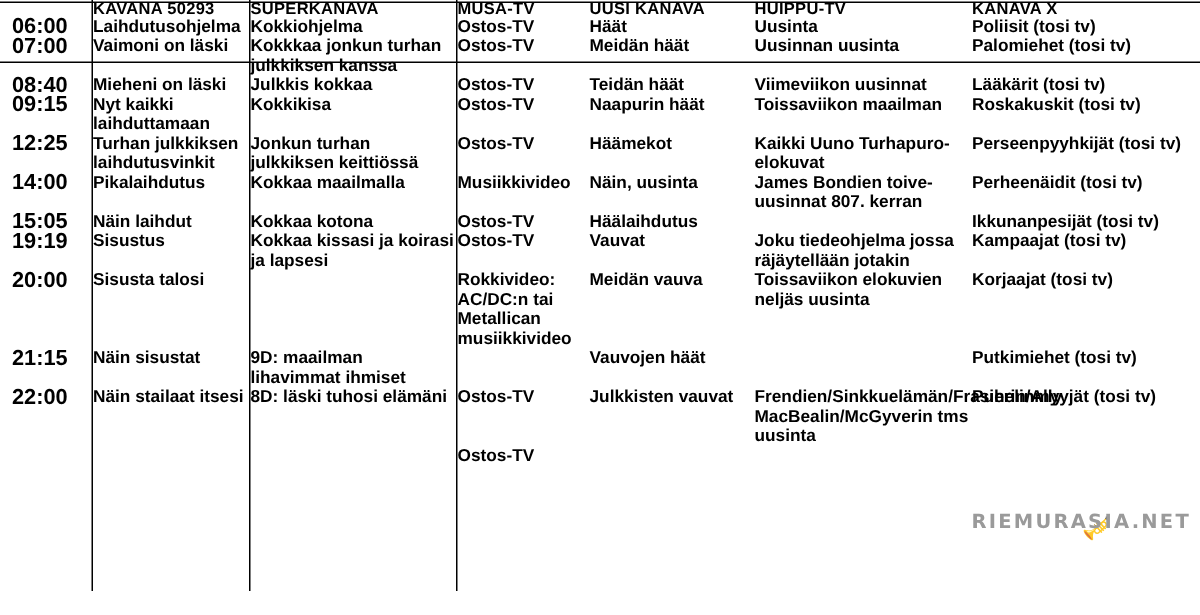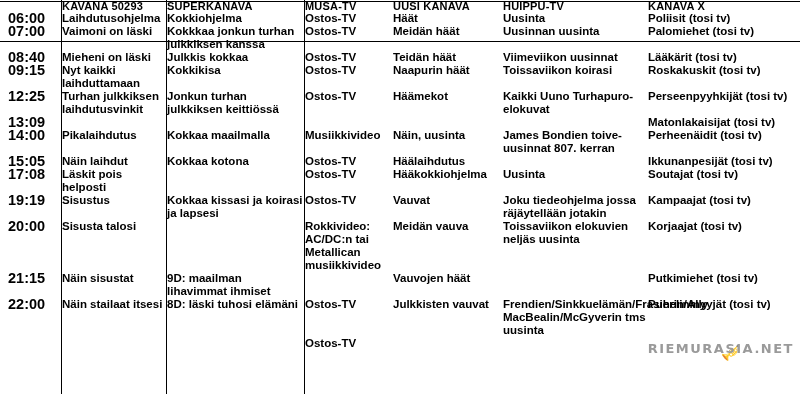--- a/index.html
+++ b/index.html
@@ -165,69 +165,51 @@
           <td>Teidän häät</td>
           <td>Viimeviikon uusinnat</td>
           <td>Lääkärit (tosi tv)</td>
         </tr>
         <tr>
           <td class="time-cell">09:15</td>
           <td>Nyt kaikki laihduttamaan</td>
           <td>Kokkikisa</td>
           <td>Ostos-TV</td>
           <td>Naapurin häät</td>
-          <td>Toissaviikon koirasi</td>
+          <td>Toissaviikon maailman</td>
           <td>Roskakuskit (tosi tv)</td>
         </tr>
         <tr>
           <td class="time-cell">12:25</td>
           <td>Turhan julkkiksen laihdutusvinkit</td>
           <td>Jonkun turhan julkkiksen keittiössä</td>
           <td>Ostos-TV</td>
           <td>Häämekot</td>
           <td>Kaikki Uuno Turhapuro-elokuvat</td>
           <td>Perseenpyyhkijät (tosi tv)</td>
-        </tr>
-        <tr>
-          <td class="time-cell">13:09</td>
-          <td></td>
-          <td></td>
-          <td></td>
-          <td></td>
-          <td></td>
-          <td>Matonlakaisijat (tosi tv)</td>
         </tr>
         <tr>
           <td class="time-cell">14:00</td>
           <td>Pikalaihdutus</td>
           <td>Kokkaa maailmalla</td>
           <td>Musiikkivideo</td>
           <td>Näin, uusinta</td>
           <td>James Bondien toive-uusinnat 807. kerran</td>
           <td>Perheenäidit (tosi tv)</td>
         </tr>
         <tr>
           <td class="time-cell">15:05</td>
           <td>Näin laihdut</td>
           <td>Kokkaa kotona</td>
           <td>Ostos-TV</td>
           <td>Häälaihdutus</td>
           <td></td>
           <td>Ikkunanpesijät (tosi tv)</td>
         </tr>
         <tr>
-          <td class="time-cell">17:08</td>
-          <td>Läskit pois helposti</td>
-          <td></td>
-          <td>Ostos-TV</td>
-          <td>Hääkokkiohjelma</td>
-          <td>Uusinta</td>
-          <td>Soutajat (tosi tv)</td>
-        </tr>
-        <tr>
           <td class="time-cell">19:19</td>
           <td>Sisustus</td>
           <td>Kokkaa kissasi ja koirasi ja lapsesi</td>
           <td>Ostos-TV</td>
           <td>Vauvat</td>
           <td>Joku tiedeohjelma jossa räjäytellään jotakin</td>
           <td>Kampaajat (tosi tv)</td>
         </tr>
         <tr>
           <td class="time-cell">20:00</td>

